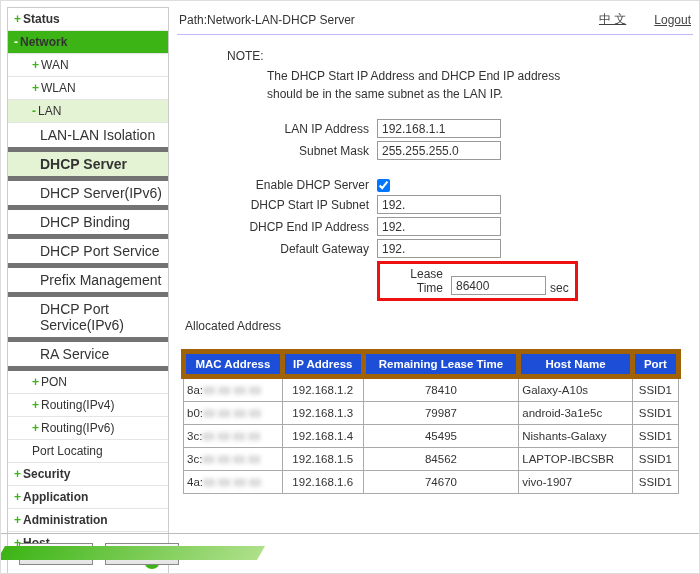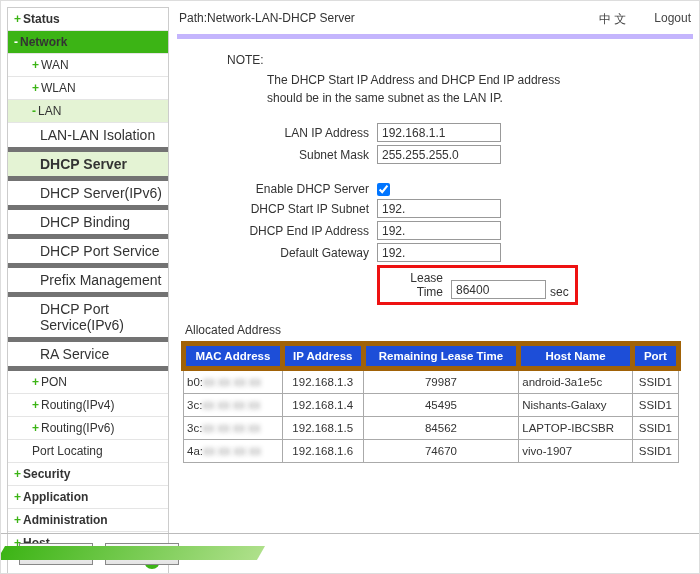--- a/index.html
+++ b/index.html
@@ -13,32 +13,32 @@
   .sL0.sel span{color:#fff}
   .sL0 b{font-weight:bold}
   .sL1{padding:4px 6px 4px 24px;border-bottom:1px solid #e5e5e5;cursor:pointer}
   .sL1 span.plus{color:#3cb415;font-weight:bold;margin-right:2px}
   .sL1.exp{background:#e4f3d4}
   .sL2{padding:4px 6px 4px 32px;border-bottom:5px solid #737373;cursor:pointer;font-size:14px}
   .sL2.cur{background:#e4f3d4;font-weight:bold}
   #qmark{position:absolute;bottom:6px;right:8px;width:16px;height:16px;border-radius:50%;background:#3cb415;color:#fff;text-align:center;line-height:16px;font-weight:bold;font-size:11px}
   
   #main{position:absolute;left:176px;top:6px;right:6px}
-  #path{border-bottom:5px solid #c4b5fd;padding:4px 2px 6px 2px;display:flex;}
+  #path{border-bottom:1px solid #c4b5fd;padding:4px 2px 6px 2px;display:flex;align-items:center}
   #path .p{flex:1}
-  #path a{color:#444;margin-left:28px;cursor:pointer}
+  #path a{color:#444;text-decoration:underline;margin-left:28px;cursor:pointer}
   #note{margin:14px 0 4px 50px}
   #noteT{margin:2px 0 16px 90px;line-height:1.5;max-width:330px}
   .row{display:flex;align-items:center;margin:3px 0}
   .row .lab{width:200px;text-align:right;padding-right:8px}
   .row input[type=text]{width:124px;height:19px;border:1px solid #999;padding:0 4px;font-size:12px}
   .row input.w{width:95px}
   .row .sec{margin-left:4px}
   #leaseBox{border:3px solid #e11;padding:3px 6px;display:inline-flex;align-items:flex-end}
-  #allocH{margin:18px 0 4px 8px}
+  #allocH{margin:18px 0 16px 8px}
   table{border-collapse:collapse;margin-left:4px;width:500px}
   th{background:#1d4ed8;color:#fff;border:5px solid #a16207;padding:4px 3px;font-weight:bold;font-size:11.5px}
   td{border:1px solid #aaa;padding:4px 3px;font-size:11.5px}
   td.c{text-align:center}
   .blur{color:transparent;text-shadow:0 0 5px #888}
   
   #foot{position:absolute;left:0;right:0;bottom:0;height:40px;border-top:1px solid #bbb;display:flex;align-items:center;padding:0 18px;gap:12px}
   #foot:before{content:"";position:absolute;left:0;top:12px;width:260px;height:14px;background:linear-gradient(90deg,#3cb415,#aee08a);transform:skewX(-30deg);transform-origin:left}
   #foot button{width:74px;height:22px;border:1px solid #888;background:linear-gradient(#fafafa,#e4e4e4);cursor:pointer}
 </style>
@@ -123,20 +123,27 @@
           <tr>
       <th>MAC Address</th>
       <th>IP Address</th>
       <th>Remaining Lease Time</th>
       <th>Host Name</th>
       <th>Port</th>
     </tr>
         </thead>
     <tbody id="tb">
           <tr>
+            <td>8a:<span class="blur">xx xx xx xx</span></td>
+            <td class="c">192.168.1.2</td>
+            <td class="c">78410</td>
+            <td>Galaxy-A10s</td>
+            <td class="c">SSID1</td>
+          </tr>
+          <tr>
             <td>b0:<span class="blur">xx xx xx xx</span></td>
             <td class="c">192.168.1.3</td>
             <td class="c">79987</td>
             <td>android-3a1e5c</td>
             <td class="c">SSID1</td>
           </tr>
           <tr>
             <td>3c:<span class="blur">xx xx xx xx</span></td>
             <td class="c">192.168.1.4</td>
             <td class="c">45495</td>

